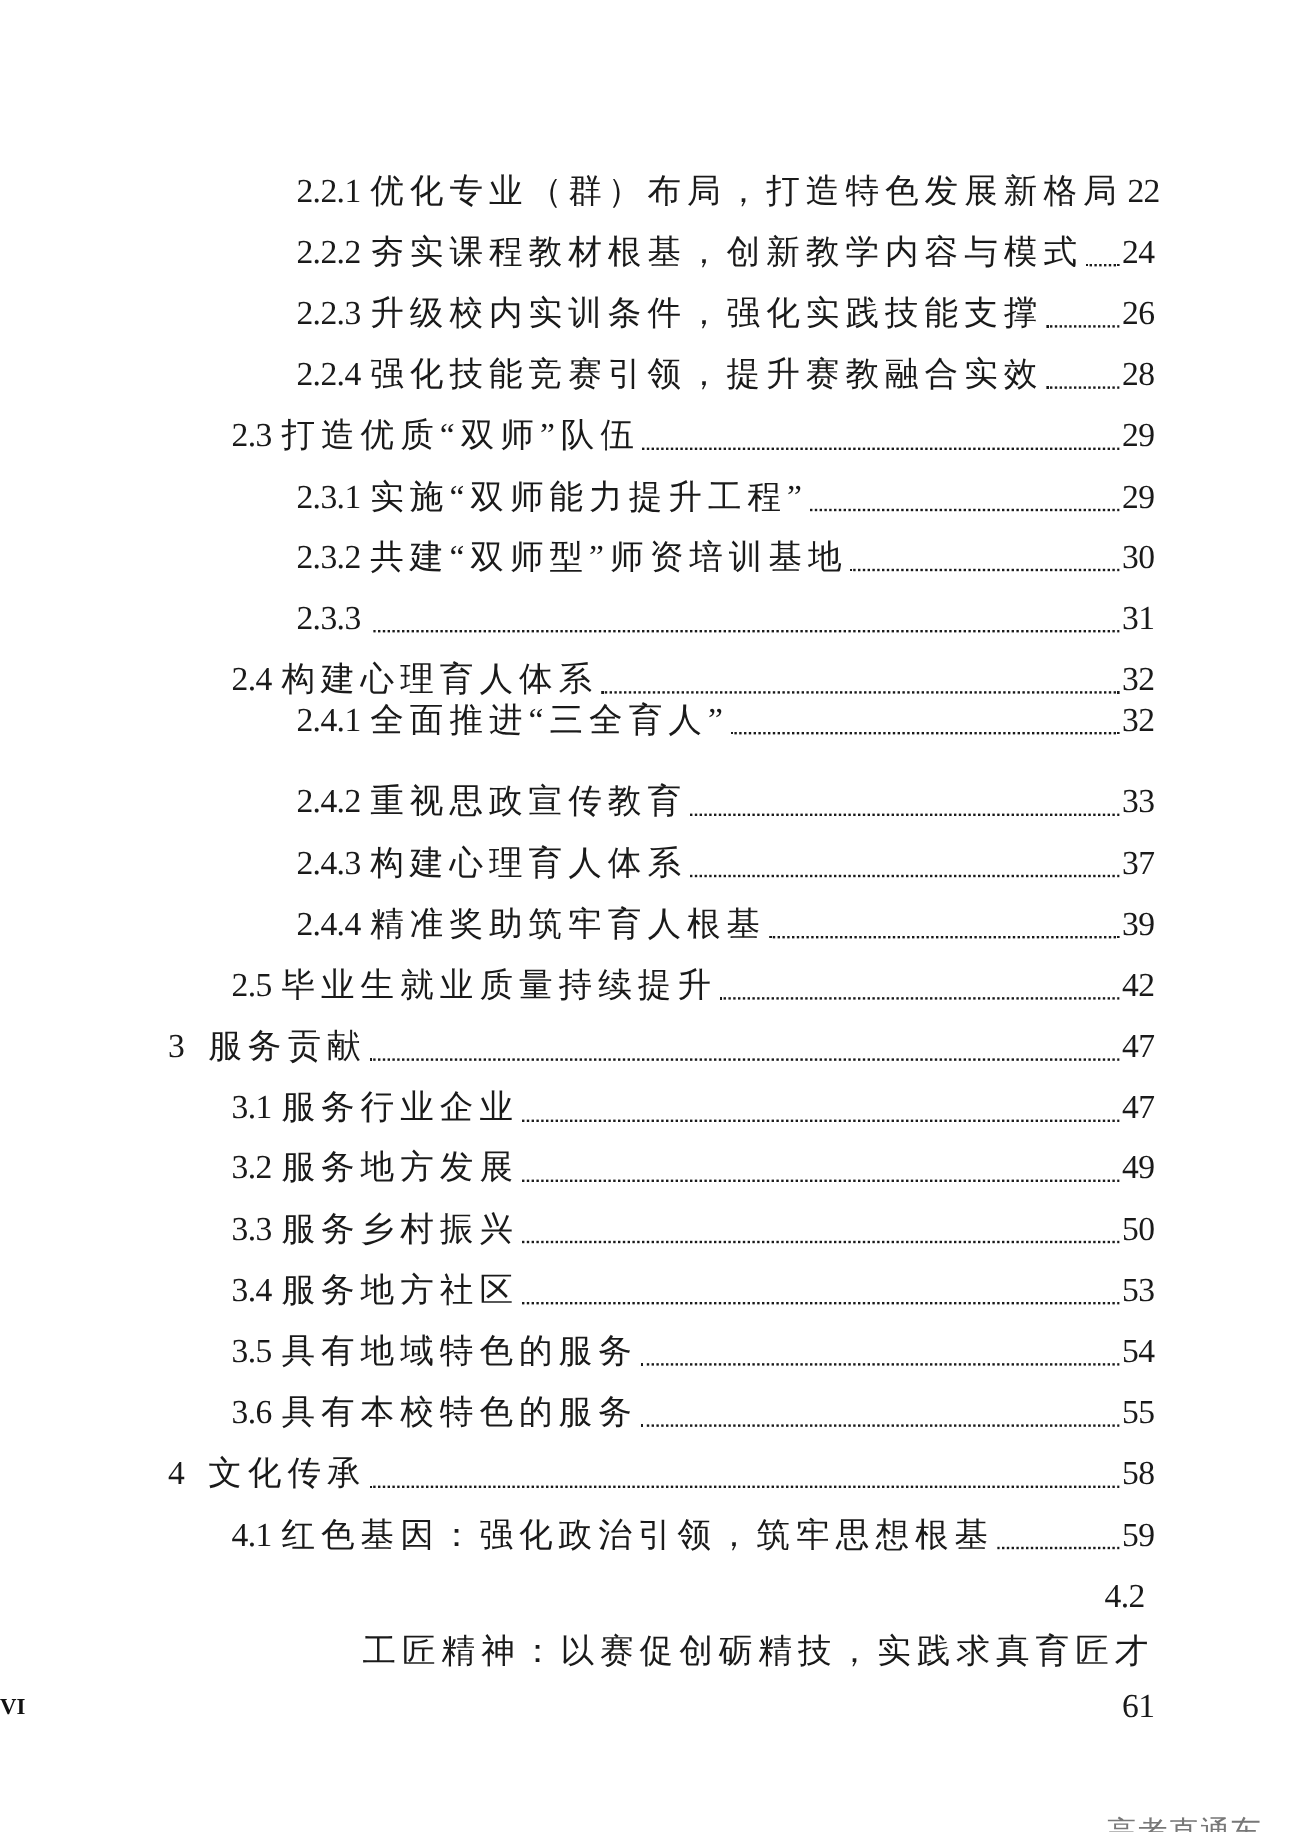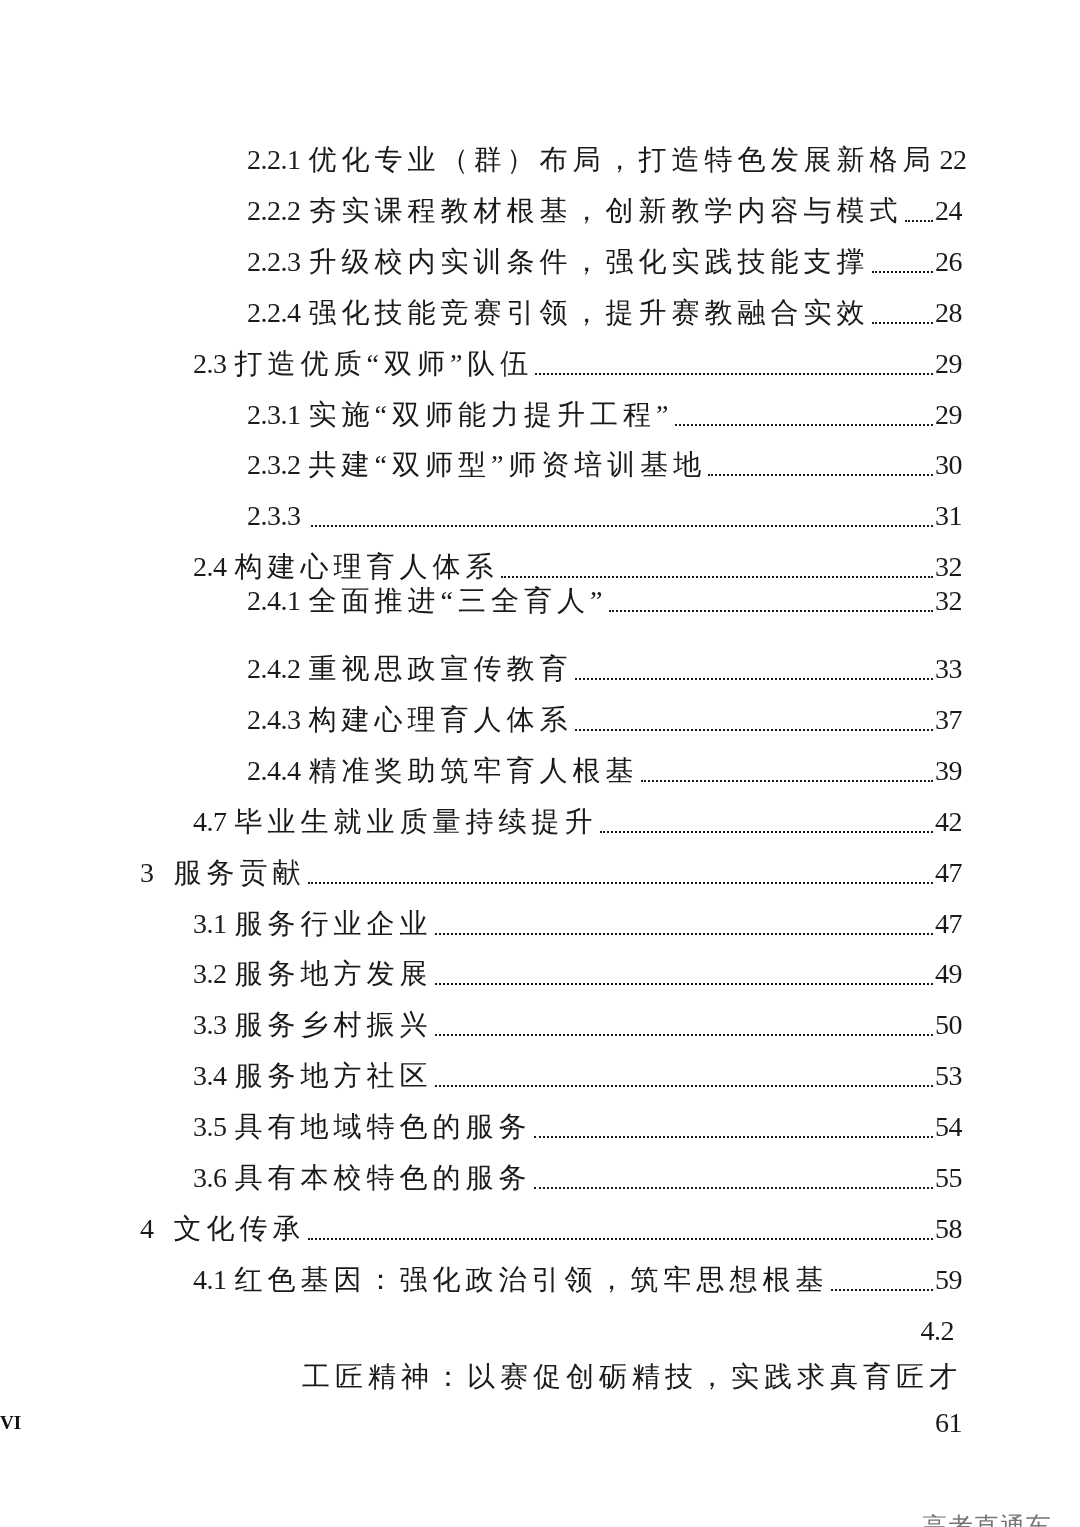--- a/index.html
+++ b/index.html
@@ -115,21 +115,21 @@
         <span class="toc-leader"></span>
         <span class="toc-page">37</span>
       </div>
       <div class="toc-row l3" style="top: 610.8px;">
         <span class="toc-num">2.4.4</span>
         <span class="toc-title">精准奖助筑牢育人根基</span>
         <span class="toc-leader"></span>
         <span class="toc-page">39</span>
       </div>
       <div class="toc-row l2" style="top: 661.7px;">
-        <span class="toc-num">4.7</span>
+        <span class="toc-num">2.5</span>
         <span class="toc-title">毕业生就业质量持续提升</span>
         <span class="toc-leader"></span>
         <span class="toc-page">42</span>
       </div>
       <div class="toc-row l1" style="top: 712.6px;">
         <span class="toc-num">3</span>
         <span class="toc-title">服务贡献</span>
         <span class="toc-leader"></span>
         <span class="toc-page">47</span>
       </div>

